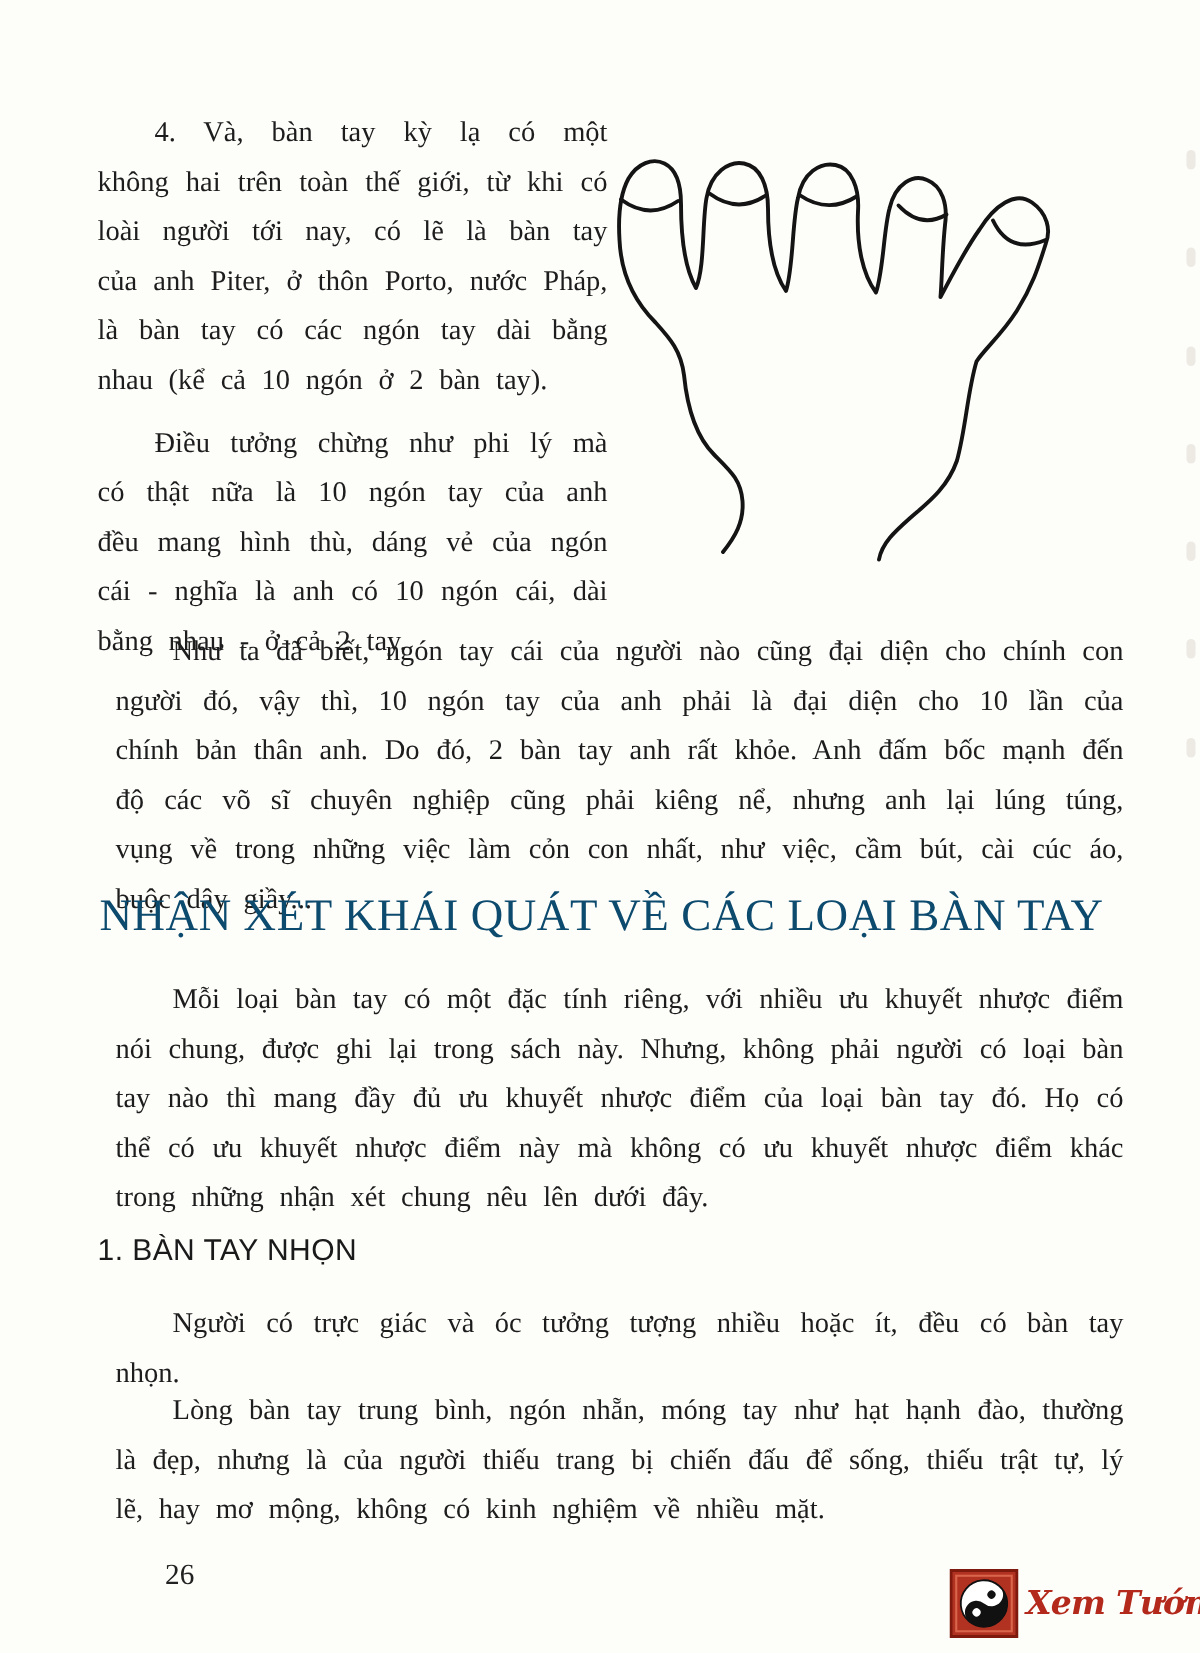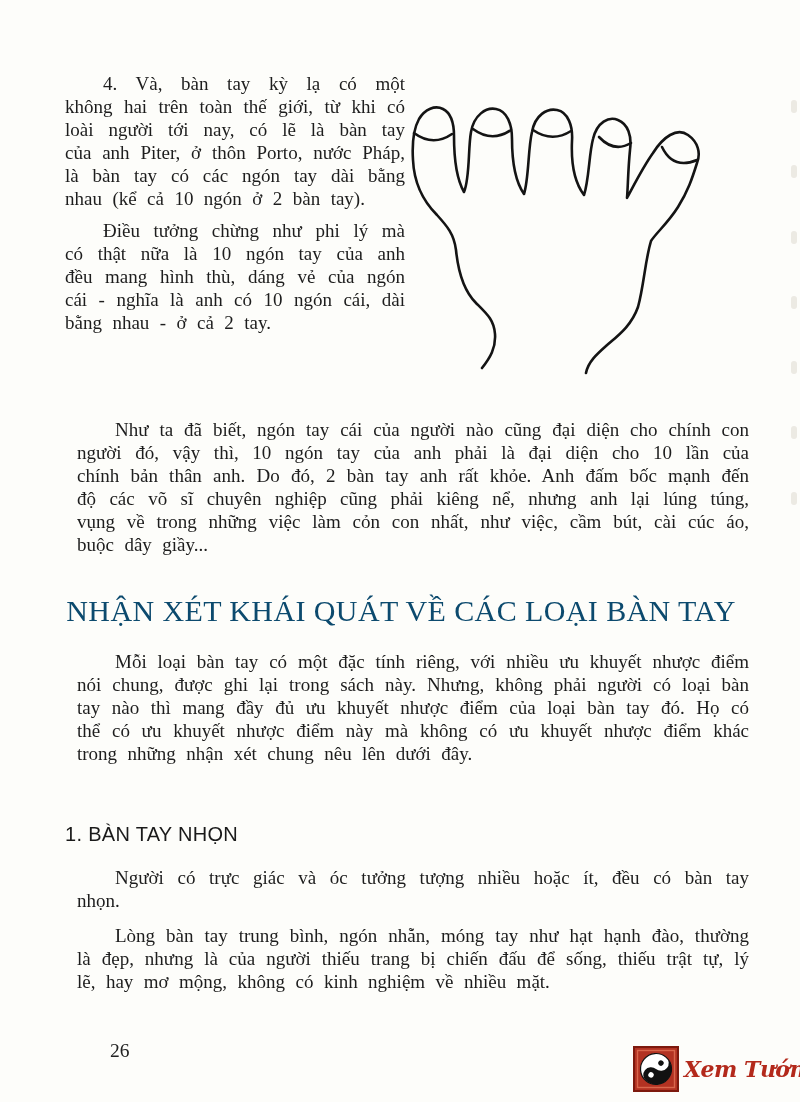--- a/index.html
+++ b/index.html
@@ -8,21 +8,21 @@
     width: 800px;
     height: 1102px;
     margin: 0 auto;
     background: #fdfdfa;
     font-family: "Liberation Serif", serif;
     color: #1d1d1d;
     overflow: hidden;
   }
   .body-text {
     font-size: 19px;
-    line-height: 23px;
+    line-height: 33px;
     text-align: justify;
     text-indent: 38px;
     word-spacing: 0.30em;
     margin: 0;
   }
   .narrow-col {
     position: absolute;
     left: 65px;
     top: 72px;
     width: 340px;

